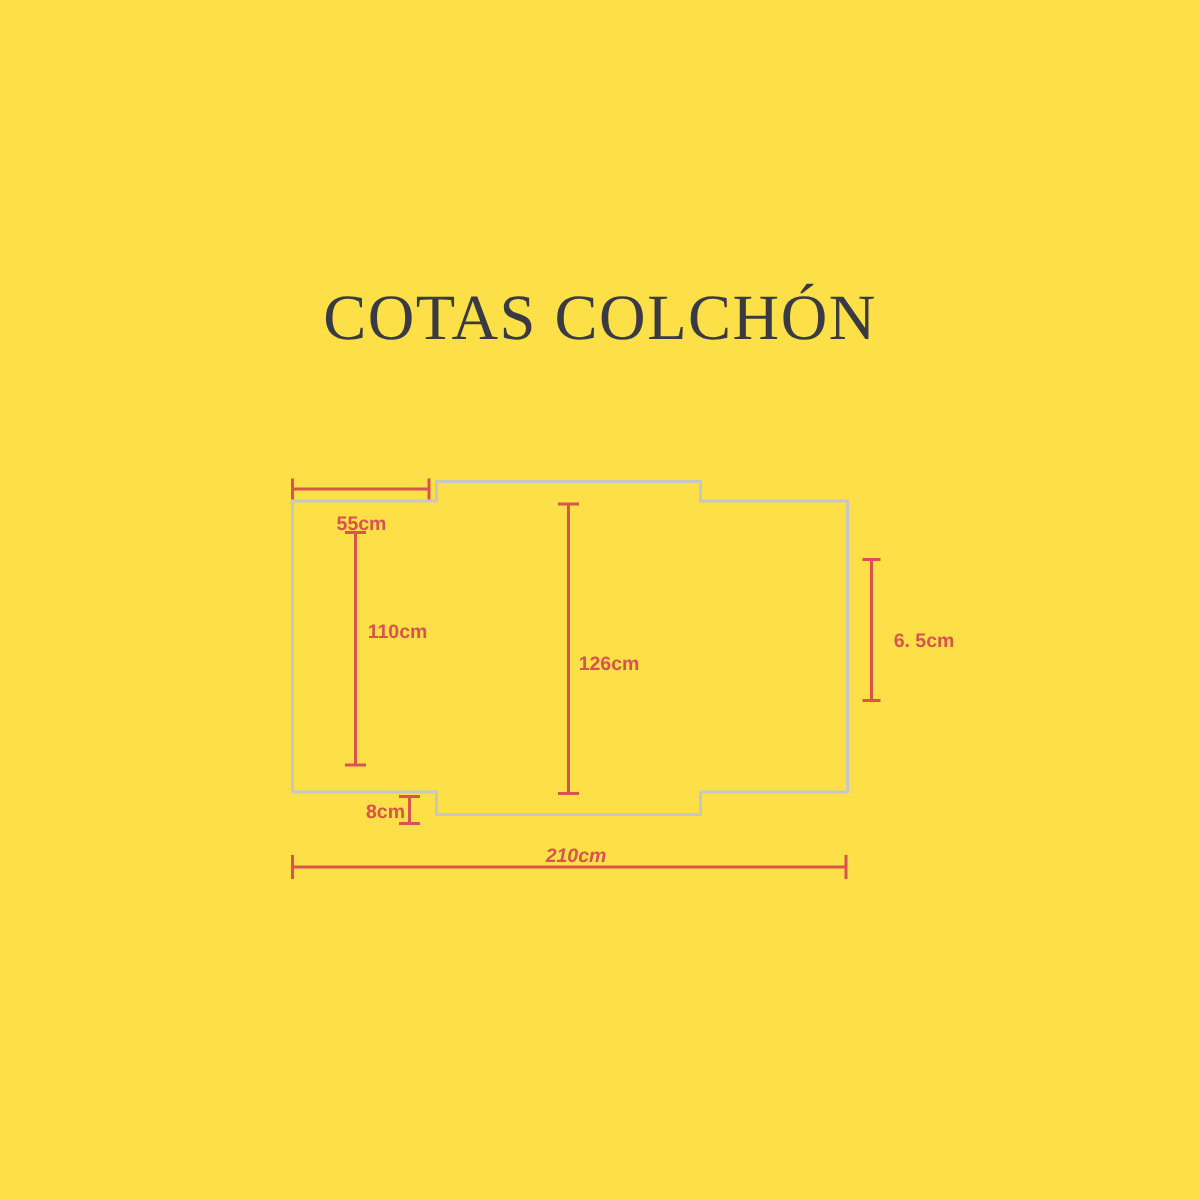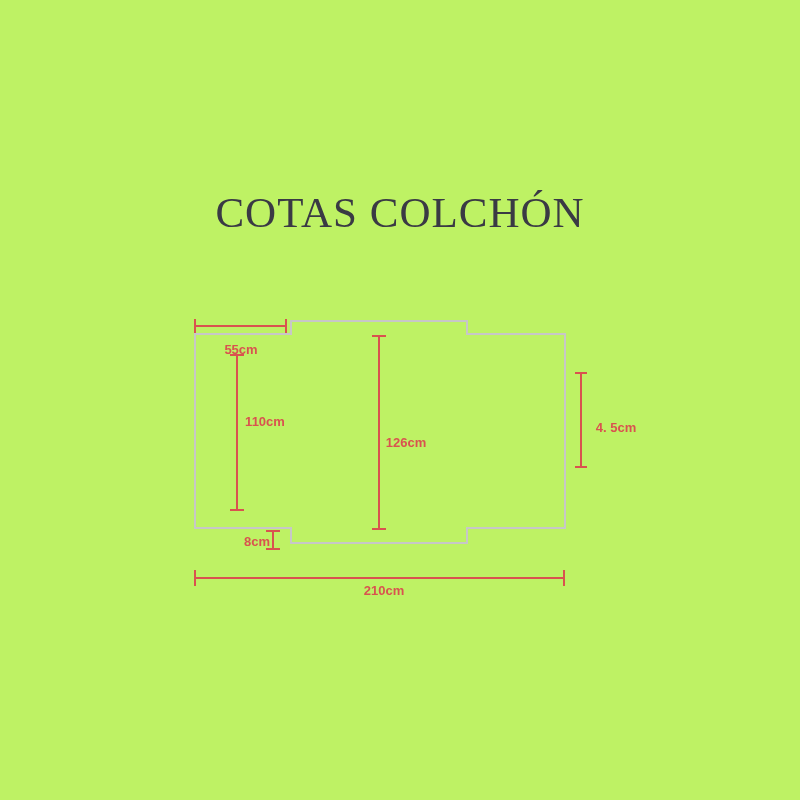--- a/index.html
+++ b/index.html
@@ -4,21 +4,21 @@
 <style>
   html, body {
     margin: 0;
     padding: 0;
     background: #ffffff;
   }
   .page {
     position: relative;
     width: 800px;
     height: 800px;
-    background: #bef264;
+    background: #fde047;
     overflow: hidden;
     font-family: "Liberation Sans", sans-serif;
   }
   .title {
     position: absolute;
     left: 0;
     right: 0;
     top: 188px;
     margin: 0;
     text-align: center;
@@ -105,19 +105,19 @@
       <line class="dim" x1="564" y1="570" x2="564" y2="586"></line>
     </g>
   </svg>
 
   <span class="dim-label" style="left:241px; top:318px;margin-top:31px;">55cm</span>
 
   <span class="dim-label" style="left:265px; top:421px;">110cm</span>
 
   <span class="dim-label" style="left:406px; top:442px;">126cm</span>
 
-  <span class="dim-label" style="left:616px; top:427px;">4. 5cm</span>
+  <span class="dim-label" style="left:616px; top:427px;">6. 5cm</span>
 
   <span class="dim-label" style="left:257px; top:541px;text-align:center;">8cm</span>
 
-  <span class="dim-label" style="left:384px; top:590px;">210cm</span>
+  <span class="dim-label" style="left:384px; top:570px;font-style:italic;">210cm</span>
 
 </div>
 
 </body></html>

